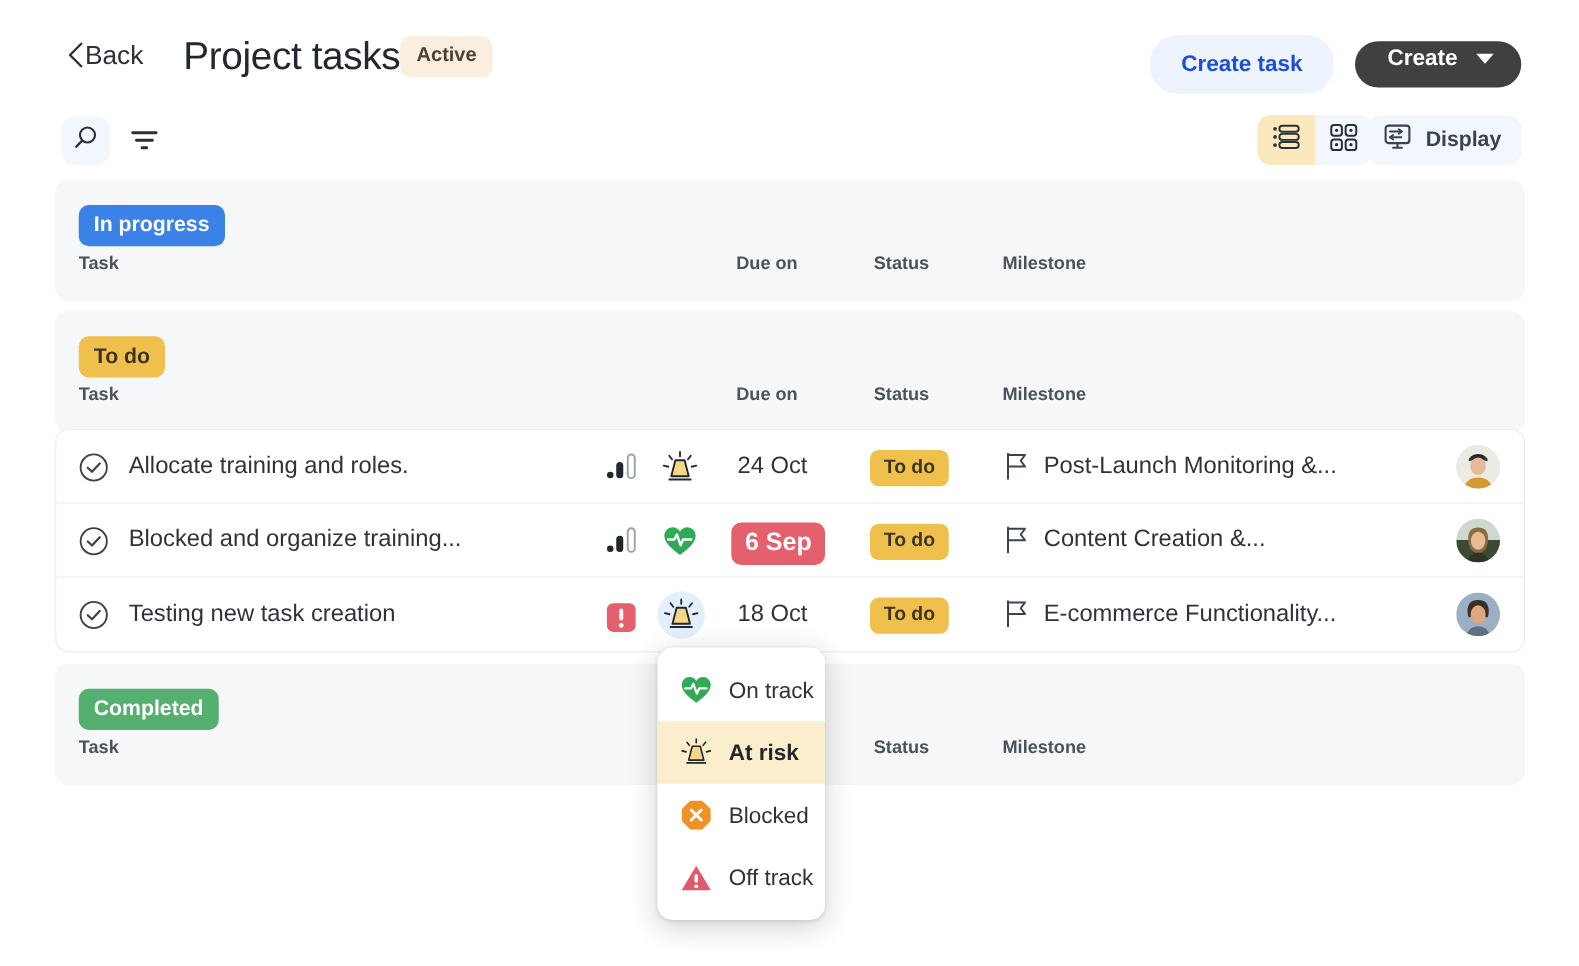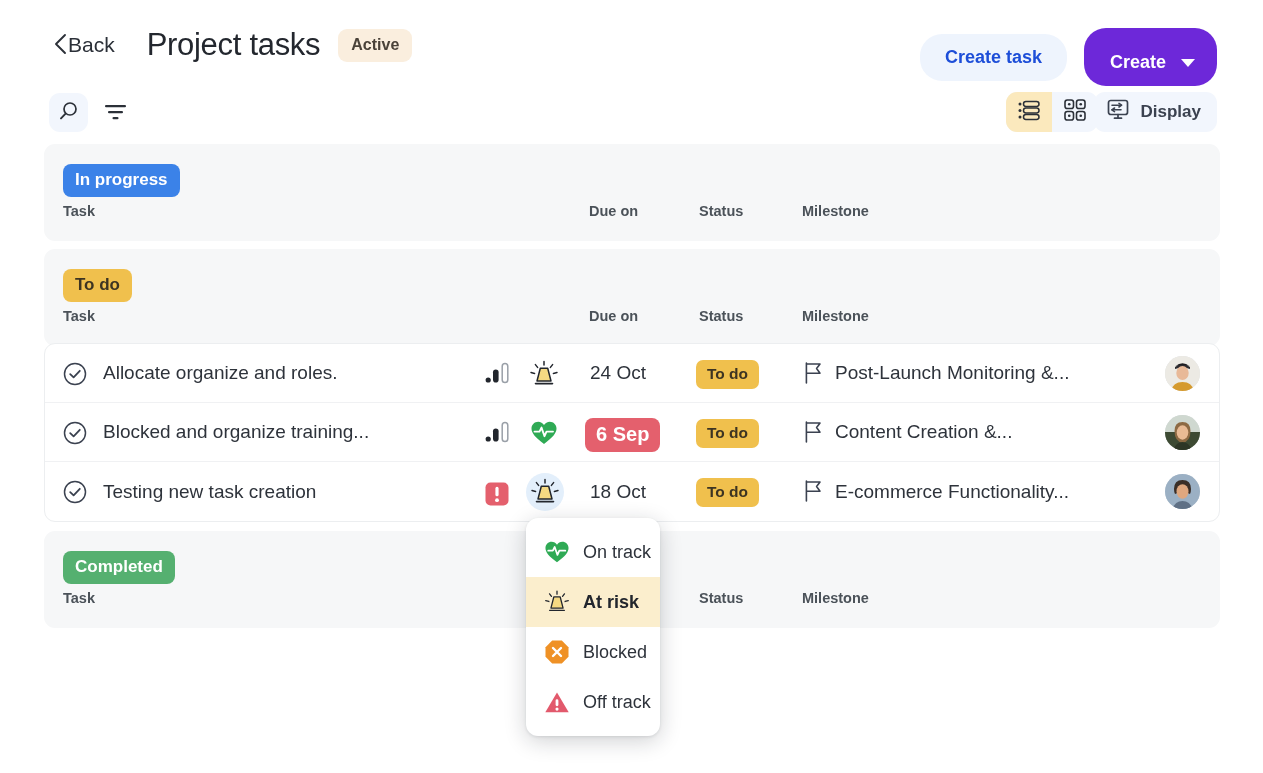--- a/index.html
+++ b/index.html
@@ -21,36 +21,36 @@
     display: flex; 
     margin-left: 52px; cursor: pointer;
   }
   .chev { width: 16px; height: 16px; }
   .back-label { font-size: 21px; color: #2b3038; font-weight: 400; }
   .page-title {
     margin-left: 32px; font-size: 31px; color: #23272e;
     font-weight: 400; letter-spacing: -0.3px; white-space: nowrap;
   }
   .active-pill {
-    margin-left: 18px; background: #faeede; color: #4a4239;
+    background: #faeede; color: #4a4239;
     font-size: 16px; font-weight: 600; border-radius: 9px;
     padding: 7px 13px 8px; white-space: nowrap;
   }
   .header-right {
     position: absolute; right: 46px; top: 28px;
     display: flex; align-items: center; gap: 17px;
   }
   .btn-create-task {
     background: #eef4fd; color: #1d4ed8; font-size: 18px; font-weight: 700;
     border: none; border-radius: 22px; padding: 13px 25px; cursor: pointer;
     font-family: inherit; white-space: nowrap;
   }
   .btn-create {
-    background: #6d28d9; color: #fff; font-size: 18px; font-weight: 700;
-    border: none; border-radius: 22px; padding: 24px 22px 13px 26px;
+    background: #404040; color: #fff; font-size: 18px; font-weight: 700;
+    border: none; border-radius: 22px; padding: 3px 22px 13px 26px;
     cursor: pointer; font-family: inherit; display: flex; align-items: center;
     gap: 15px; white-space: nowrap;
   }
   .caret-down {
     width: 0; height: 0; border-left: 7px solid transparent;
     border-right: 7px solid transparent; border-top: 8px solid #fff;
   }
 
   
   .toolbar {
@@ -257,21 +257,21 @@
 
   <div class="rows">
 
     <div class="row">
       <span class="check-ic">
         <svg width="24" height="24" viewBox="0 0 24 24">
           <circle cx="12" cy="12" r="10.5" fill="none" stroke="#3b4250" stroke-width="1.5"></circle>
           <path d="M7.2 12.2 L10.6 15.4 L16.8 8.8" fill="none" stroke="#3b4250" stroke-width="1.8" stroke-linecap="round" stroke-linejoin="round"></path>
         </svg>
       </span>
-      <span class="task-name">Allocate organize and roles.</span>
+      <span class="task-name">Allocate training and roles.</span>
       <span class="prio">
         <svg width="28" height="22" viewBox="0 0 28 22">
           <circle cx="3.2" cy="18" r="2.6" fill="#22262d"></circle>
           <rect x="8" y="7.5" width="5.6" height="13" rx="2.8" fill="#22262d"></rect>
           <rect x="17.2" y="1.6" width="5.6" height="18.9" rx="2.8" fill="none" stroke="#9aa0a8" stroke-width="1.5"></rect>
         </svg>
       </span>
       <span class="health">
         <svg width="30" height="28" viewBox="0 0 30 28">
           <path d="M15 1.5 L15 5 M6.4 4.6 L8.6 7.4 M23.6 4.6 L21.4 7.4 M2 12.5 L5.6 13.4 M28 12.5 L24.4 13.4" stroke="#22262d" stroke-width="1.5" stroke-linecap="round"></path>

